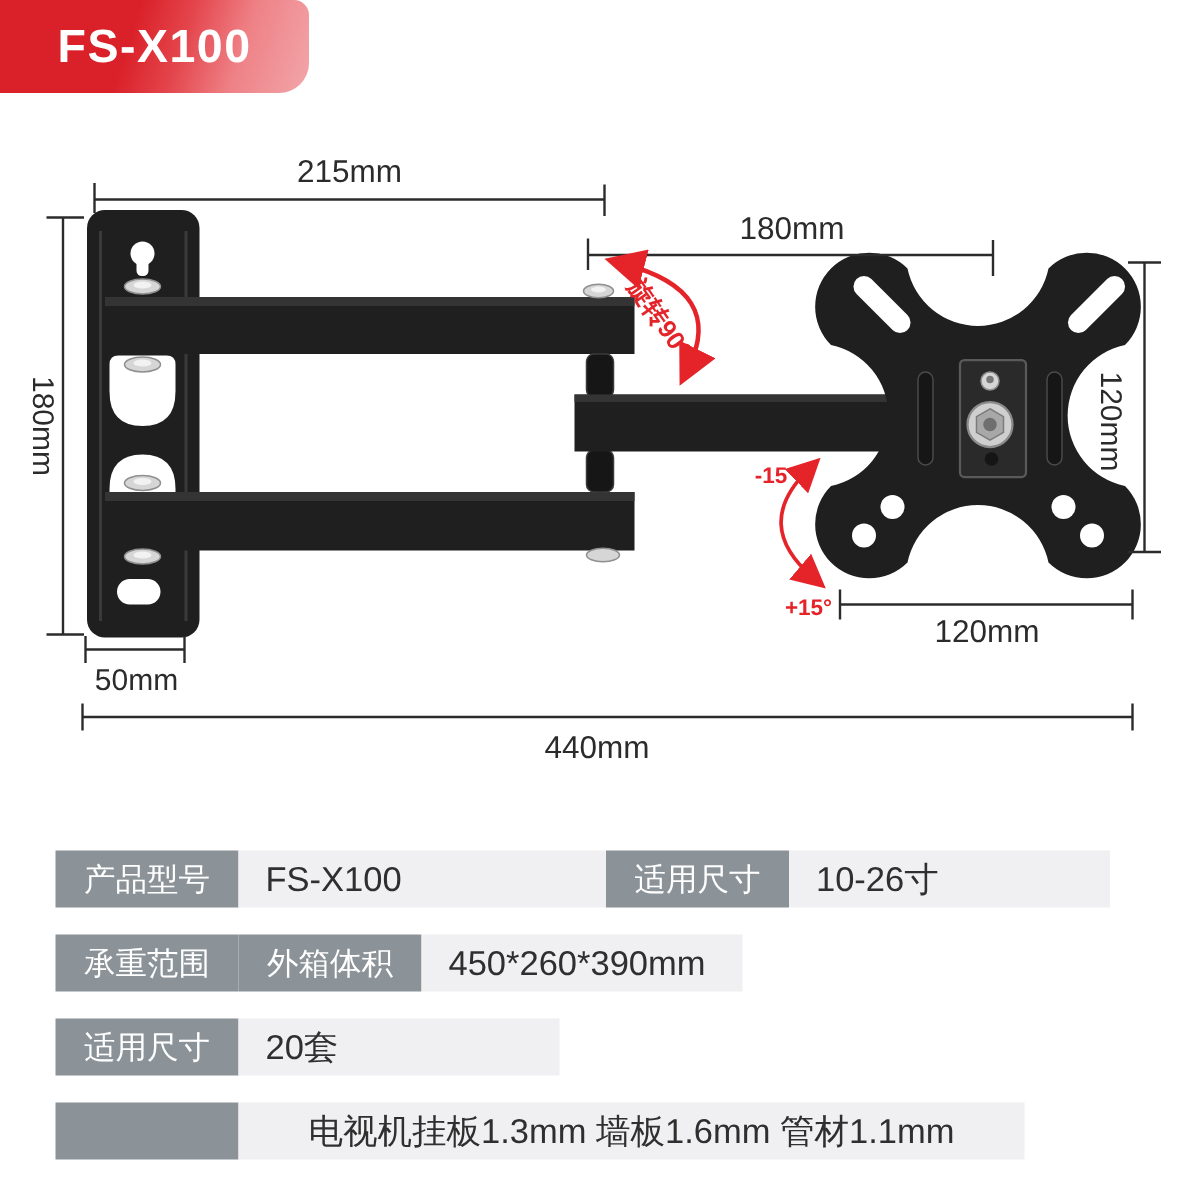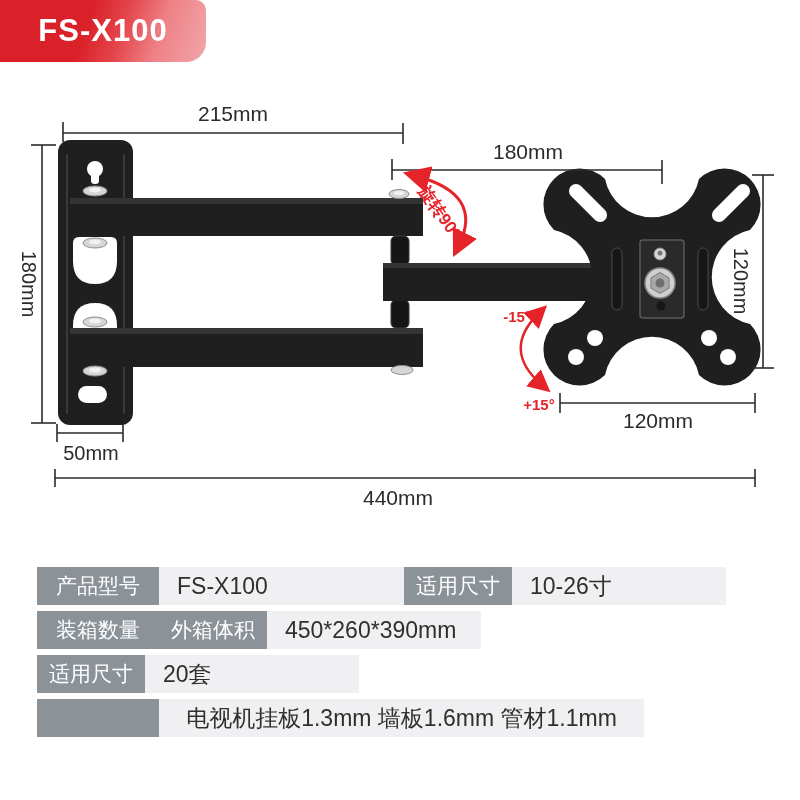--- a/index.html
+++ b/index.html
@@ -33,34 +33,34 @@
   .dim-line{stroke:var(--dimension-color);stroke-width:1.6;fill:none;}
   .dim-text{fill:var(--dimension-color);font-size:21px;font-family:"Liberation Sans",sans-serif;}
   .dim-text-sm{font-size:20px;}
   .red-arc{stroke:var(--annotation-red);fill:none;}
   .red-text{fill:var(--annotation-red);font-weight:bold;font-family:"Liberation Sans",sans-serif;}
   .silver{fill:#d6d6d6;stroke:#8f8f8f;stroke-width:1;}
   .silver-hi{fill:#f2f2f2;}
   .groove{fill:#161616;stroke:#4a4a4a;stroke-width:1;}
 
   .spec-table{position:absolute;left:37px;top:567px;width:735px;}
-  .spec-row{display:flex;margin-bottom:6px;height:38px;}
+  .spec-row{display:flex;margin-bottom:18px;height:38px;}
   .spec-h{
     width:122px;background:var(--table-header-bg);color:var(--table-header-text);
     display:flex;align-items:center;justify-content:center;
     font-size:21px;flex-shrink:0;
   }
-  .spec-h2{width:108px;}
+  .spec-h2{width:122px;}
   .spec-v{
     width:245px;background:var(--table-cell-bg);color:var(--table-cell-text);
     display:flex;align-items:center;padding-left:18px;box-sizing:border-box;
     font-size:23px;flex-shrink:0;
   }
   .spec-v2{width:214px;}
-  .spec-vfull{width:485px;justify-content:center;padding-left:0;}
+  .spec-vfull{width:524px;justify-content:center;padding-left:0;}
 </style>
 </head>
 <body>
 
 <div class="badge">
   <span>FS-X100</span>
 </div>
 
 <svg width="800" height="540" viewBox="0 0 800 540">
   <defs>
@@ -213,21 +213,21 @@
 </svg>
 
 <div class="spec-table">
   <div class="spec-row">
     <div class="spec-h">产品型号</div>
     <div class="spec-v">FS-X100</div>
     <div class="spec-h spec-h2">适用尺寸</div>
     <div class="spec-v spec-v2">10-26寸</div>
   </div>
   <div class="spec-row">
-    <div class="spec-h">装箱数量</div>
+    <div class="spec-h">承重范围</div>
     <div class="spec-h spec-h2">外箱体积</div>
     <div class="spec-v spec-v2">450*260*390mm</div>
   </div>
   <div class="spec-row">
     <div class="spec-h spec-h2">适用尺寸</div>
     <div class="spec-v spec-v2">20套</div>
   </div>
   <div class="spec-row">
     <div class="spec-h"></div>
     <div class="spec-v spec-vfull">电视机挂板1.3mm 墙板1.6mm 管材1.1mm</div>

